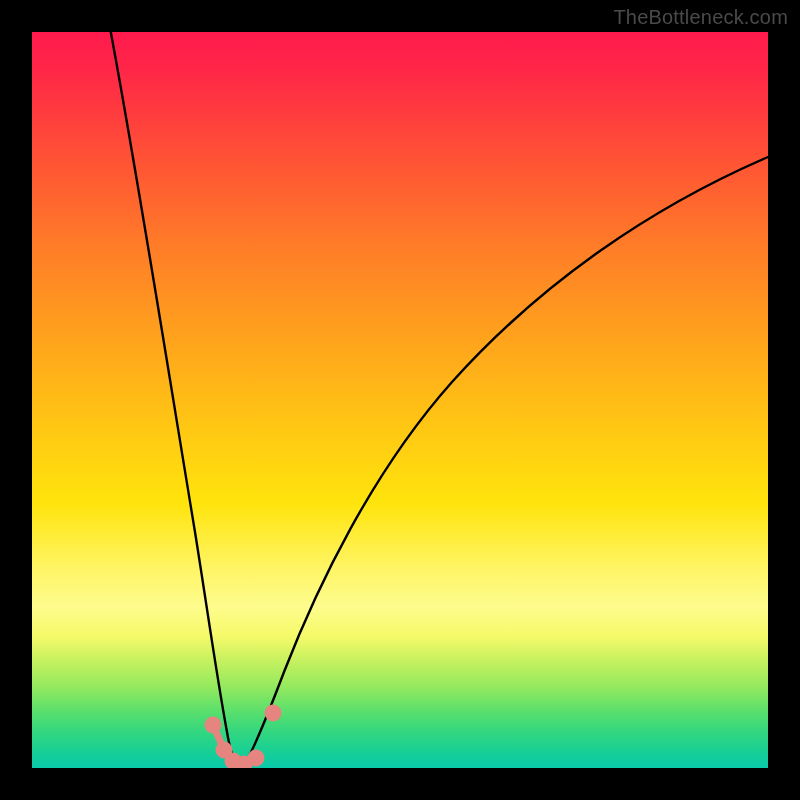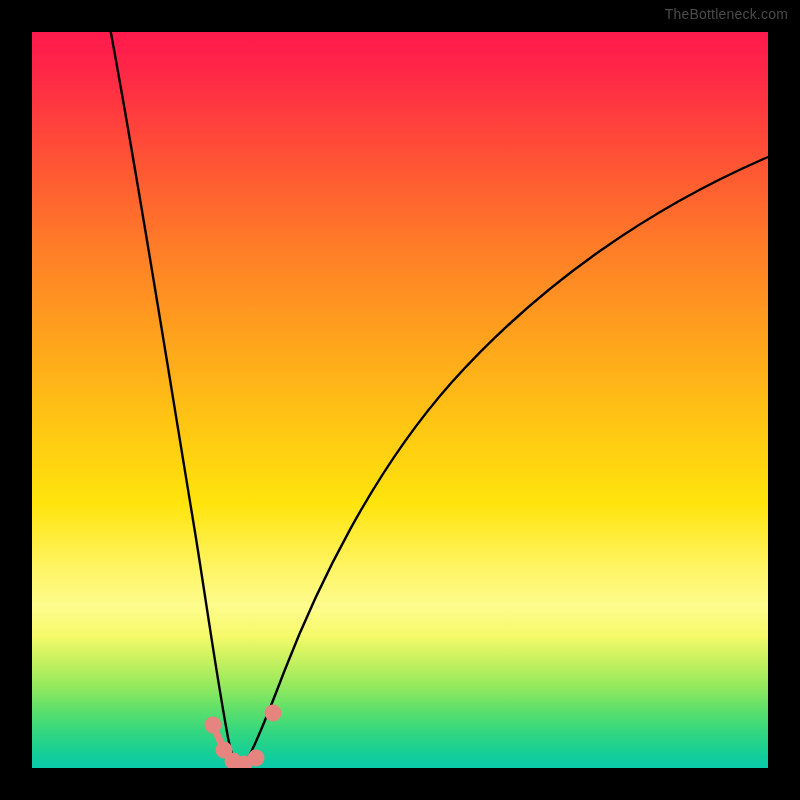--- a/index.html
+++ b/index.html
@@ -58,21 +58,21 @@
     left: 0;
     top: 0;
     width: 736px;
     height: 736px;
   }
   .watermark {
     position: absolute;
     top: 6px;
     right: 12px;
     color: #4a4a4a;
-    font-size: 14px;
+    font-size: 20px;
     font-weight: 500;
     letter-spacing: 0.2px;
     user-select: none;
   }
 </style>
 </head>
 <body>
 
 <div class="frame">
 

